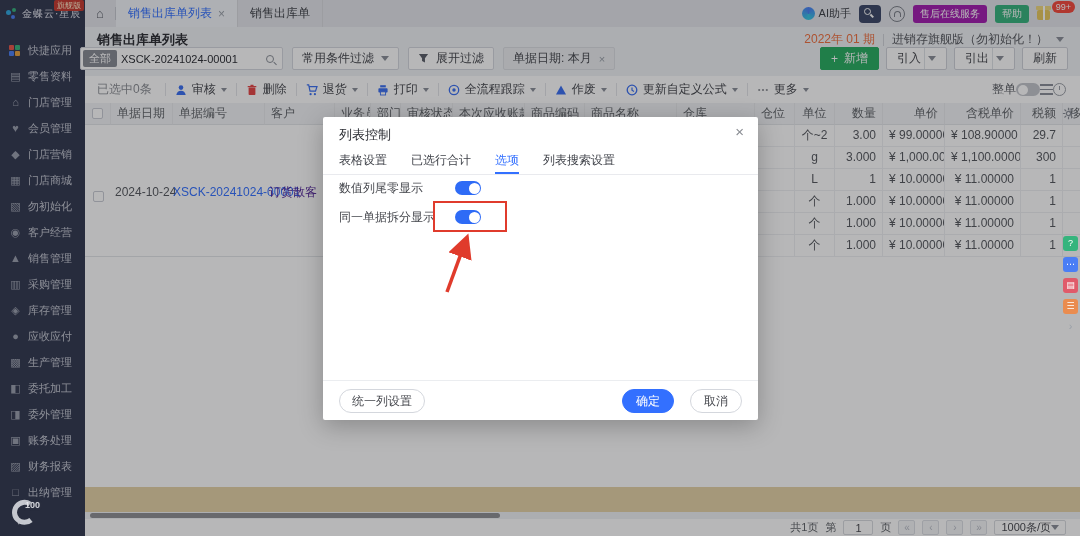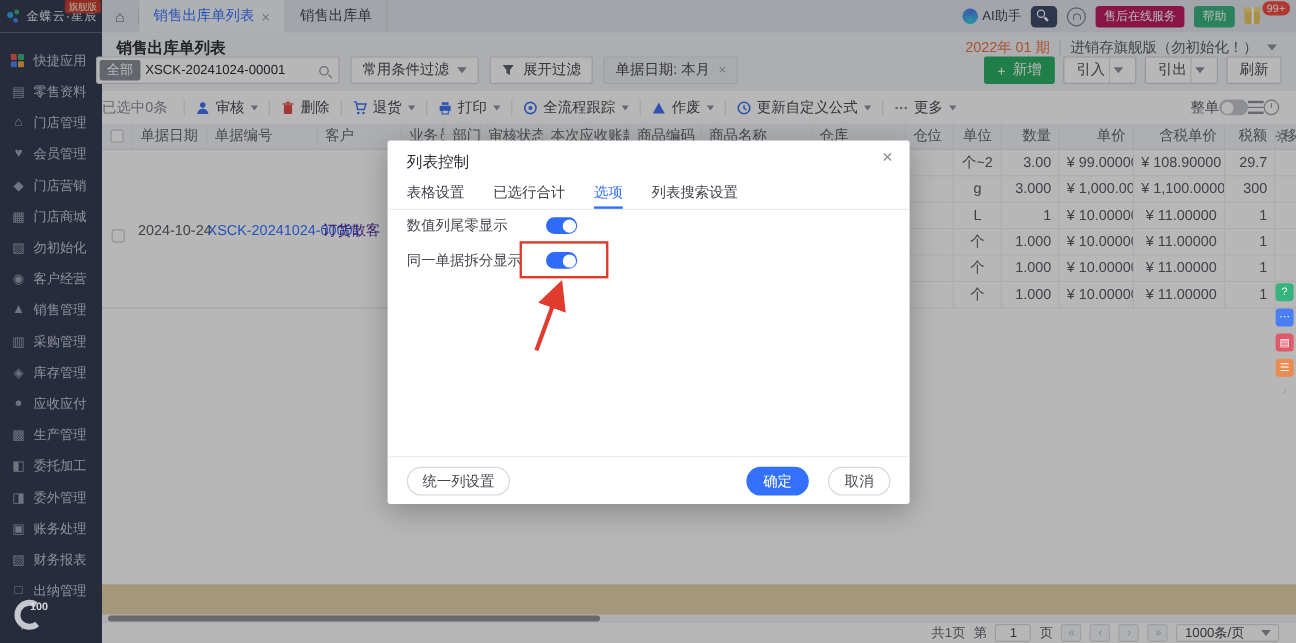--- a/index.html
+++ b/index.html
@@ -24,21 +24,21 @@
   .tclose { margin-left:6px; color:#9aa0a8; font-size:12px; }
   #topbar-right { display:flex; align-items:center; gap:8px; padding-right:30px; flex:none; }
   .ai-dot { width:13px; height:13px; border-radius:50%; background:conic-gradient(#4a7ef5,#35c8e1,#4a7ef5); display:inline-block; }
   #ai-assist { display:flex; align-items:center; gap:4px; color:#3c3f46; font-size:11px; }
   #top-search { width:22px; height:18px; background:#3c4767; border-radius:4px; position:relative; }
   .mag { position:absolute; left:5px; top:3px; width:7px; height:7px; border:1.5px solid #fff; border-radius:50%; }
   .mag::after { content:""; position:absolute; left:5px; top:6px; width:4px; height:1.5px; background:#fff; transform:rotate(45deg); }
   #top-headset { width:16px; height:16px; border:1.4px solid #7b7f88; border-radius:50%; position:relative; }
   #top-headset::after { content:""; position:absolute; left:4px; top:4px; width:5px; height:5px; border:1.3px solid #7b7f88; border-bottom:none; border-radius:5px 5px 0 0; }
   .pill { font-size:10px; color:#fff; padding:2px 7px; border-radius:3px; white-space:nowrap; }
-  #service-pill { background:#be185d; }
+  #service-pill { background:#a21caf; }
   #help-pill { background:#35b47d; }
   .gift { width:13px; height:10px; background:#e9c95c; border-radius:2px; position:relative; margin-top:3px; }
   .gift::before { content:""; position:absolute; left:-1px; top:-4px; width:15px; height:4px; background:#f0d87e; border-radius:1px; }
   .gift::after { content:""; position:absolute; left:5.5px; top:-4px; width:2px; height:14px; background:#fff; }
   #notif-badge { position:absolute; right:5px; top:1px; background:#f5493d; color:#fff; font-size:9px; line-height:12px; padding:0 4px; border-radius:7px; z-index:5; }
 
   
   #sidebar { position:absolute; left:0; top:27px; width:85px; height:509px; background:#323850; padding-top:10px; }
   .side-item { height:26px; display:flex; align-items:center; padding-left:9px; gap:6px; color:#c3c7d1; font-size:11px; white-space:nowrap; }
   .side-icon { width:13px; text-align:center; color:#9aa0ae; font-size:11px; flex:none; }
@@ -65,21 +65,21 @@
   .fbox { height:23px; background:#fff; border:1px solid #d5d7de; border-radius:2px; display:flex; align-items:center; gap:7px; padding:0 9px; color:#45474d; white-space:nowrap; }
   #date-chip { background:#eceef1; border:1px solid #dcdfe3; }
   .chip-x { color:#9aa0a8; font-size:11px; }
   #action-bar { position:absolute; right:12px; top:47px; display:flex; gap:7px; height:23px; }
   .btn { height:23px; display:flex; align-items:center; padding:0 10px; border-radius:2px; border:1px solid #cfd2d9; background:#fff; color:#45474d; white-space:nowrap; gap:6px; }
   .btn.green { background:#27ae60; border-color:#27ae60; color:#fff; }
   .split-div { width:1px; height:21px; background:#dfe2e7; margin:0 -3px; }
 
   
   #card { position:absolute; left:85px; top:76px; width:995px; height:411px; background:#fff; }
-  #toolbar { position:absolute; left:85px; top:76px; width:995px; height:27px; display:flex; align-items:center; background:#fff; }
+  #toolbar { position:absolute; left:85px; top:76px; width:995px; height:27px; display:flex; align-items:center; padding-left:12px; background:#fff; }
   #sel-count { color:#8a8d93; margin-right:4px; white-space:nowrap; }
   .tb-sep { width:1px; height:13px; background:#e2e4e8; margin:0 9px; }
   .tb-btn { display:flex; align-items:center; gap:5px; color:#45474d; white-space:nowrap; }
   .tb-ic { width:12px; height:12px; display:inline-block; }
   .tb-ic svg { width:12px; height:12px; display:block; }
   .caret-s { width:0; height:0; border-left:3.5px solid transparent; border-right:3.5px solid transparent; border-top:4.5px solid #8a8f98; display:inline-block; }
   #toolbar-right { margin-left:auto; display:flex; align-items:center; padding-right:14px; }
   .toggle-off { width:24px; height:13px; border-radius:7px; background:#c3c6cc; position:relative; }
   .toggle-off::after { content:""; position:absolute; left:1.5px; top:1.5px; width:10px; height:10px; background:#fff; border-radius:50%; }
   .bars { width:13px; height:11px; display:flex; flex-direction:column; justify-content:space-between; }
@@ -103,21 +103,21 @@
   #m-date { left:30px; color:#55585e; }
   #m-num { left:88px; color:#3370ff; }
   #m-cust { left:184px; color:#4c1d95; }
 
   
   #summary-strip { position:absolute; left:85px; top:487px; width:995px; height:25px; background:#e6d3a6; }
   #hscroll { position:absolute; left:90px; top:513px; width:410px; height:5px; border-radius:3px; background:#8f9094; }
   #pager { position:absolute; left:85px; top:519px; width:995px; height:17px; background:#fff; display:flex; align-items:center; justify-content:flex-end; gap:7px; padding-right:14px; color:#5f6368; font-size:11px; }
   #page-input { width:30px; height:15px; border:1px solid #d7dade; border-radius:2px; text-align:center; font-size:11px; color:#45474d; outline:none; font-family:inherit; }
   .nav-btn { width:17px; height:15px; border:1px solid #dcdfe4; border-radius:2px; background:#f5f6f8; color:#b9bdc6; font-size:10px; line-height:13px; text-align:center; }
-  #size-select { height:15px; border:1px solid #d7dade; border-radius:2px; background:#fff; display:flex; align-items:center; gap:14px; padding:0 6px; color:#45474d; }
+  #size-select { height:15px; border:1px solid #d7dade; border-radius:2px; background:#fff; display:flex; align-items:center; gap:0; padding:0 6px; color:#45474d; }
 
   
   #dim { position:absolute; left:0; top:0; width:1080px; height:536px; background:rgba(15,15,20,.30); z-index:50; pointer-events:none; }
   #modal { position:absolute; left:323px; top:117px; width:435px; height:303px; background:#fff; border-radius:2px; box-shadow:0 6px 24px rgba(0,0,0,.25); z-index:60; }
   #modal-title { position:absolute; left:16px; top:9px; font-size:13px; color:#2b2d33; }
   #modal-close { position:absolute; right:14px; top:6px; font-size:15px; color:#8a8d93; }
   #modal-tabs { position:absolute; left:0; top:30px; width:435px; height:28px; display:flex; gap:24px; padding:0 16px; border-bottom:1px solid #e9eaee; }
   .mtab { line-height:26px; color:#40434a; border-bottom:2px solid transparent; white-space:nowrap; }
   .mtab.active { color:#3370ff; border-bottom-color:#3370ff; }
   .opt-row { position:absolute; left:16px; height:16px; display:flex; align-items:center; }

